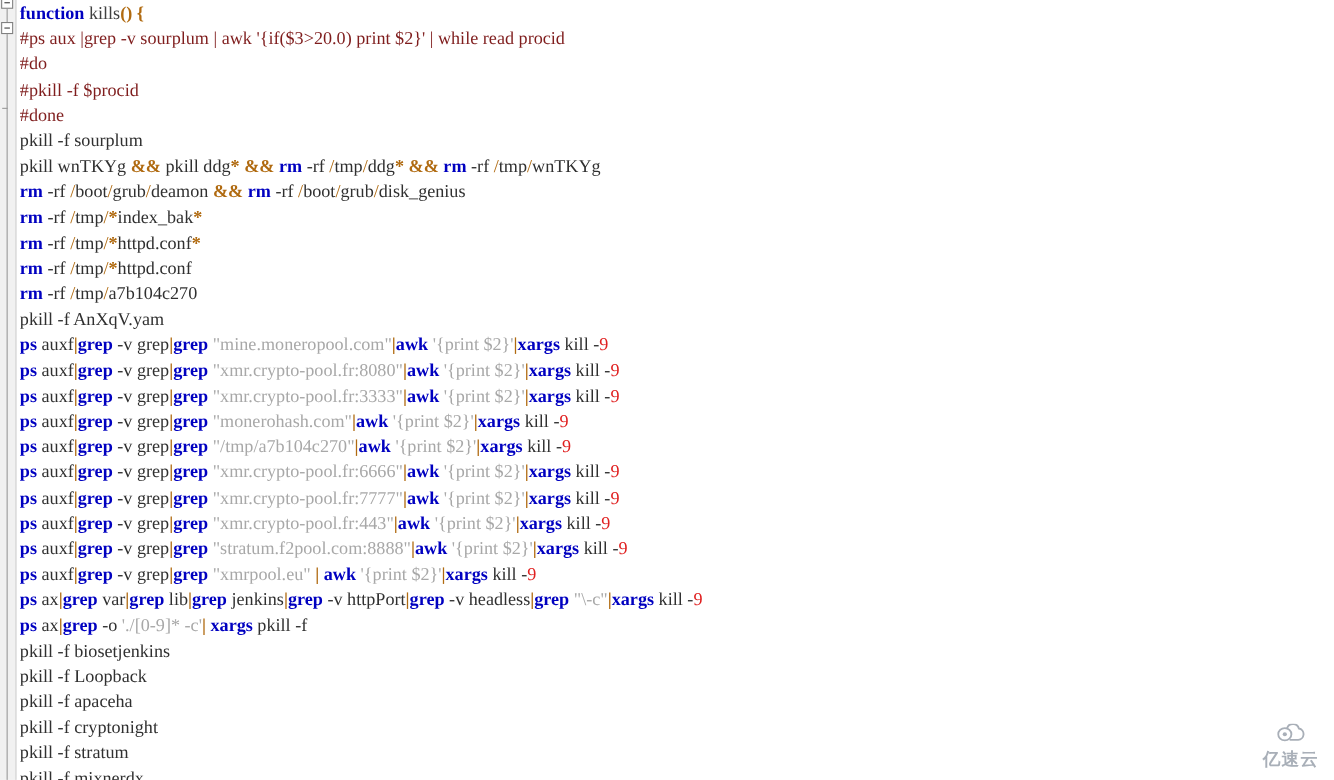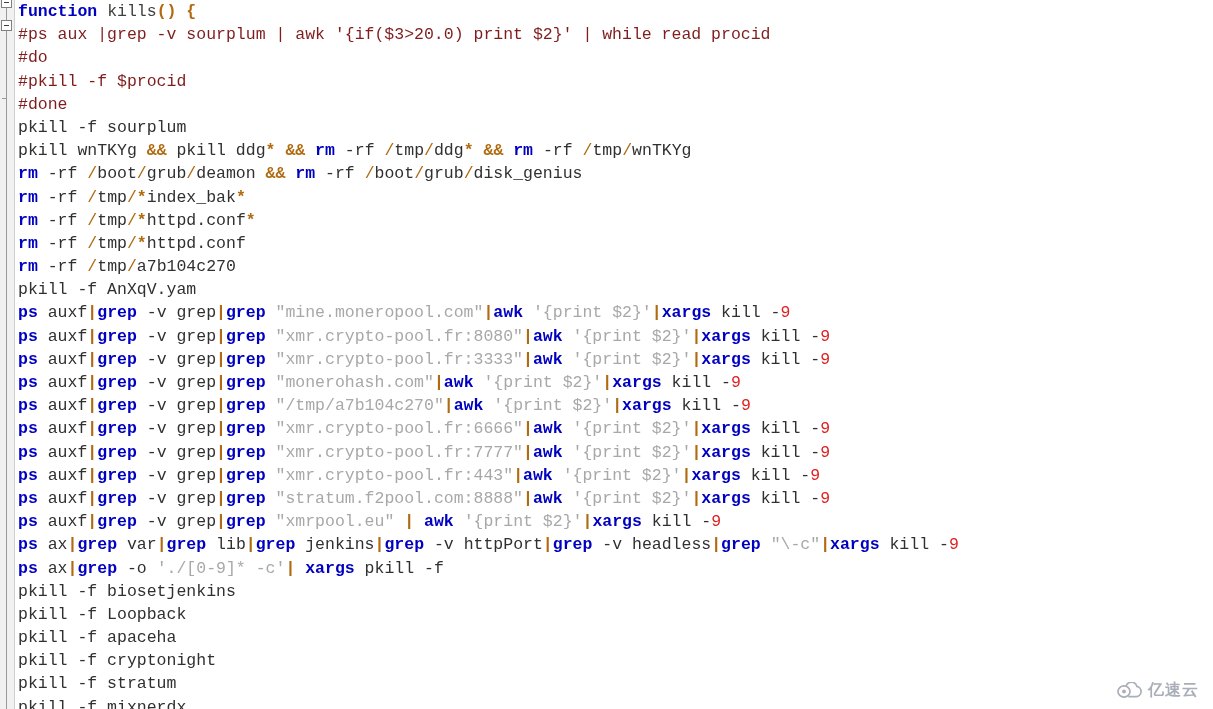--- a/index.html
+++ b/index.html
@@ -39,37 +39,38 @@
     position:absolute;left:2px;width:5px;height:1px;background:#9a9a9a;
   }
   #code{
     position:absolute;left:14px;top:0;
     width:1199px;
     font-size:16.5px;
     line-height:23.2px;
     white-space:pre;
     letter-spacing:0px;
   }
-  .ln{height:23.2px;padding-left:4px;}
+  .ln{height:23.2px;padding-left:4px;font-family:Liberation Serif, serif;}
   
   .t-plain  {color:#303030;}
   .t-kw     {color:#0000c0;font-weight:bold;}
   .t-fn     {color:#0000c0;font-weight:bold;}
   .t-cmt    {color:#7f1d1d;}
   .t-str    {color:#a8a8a8;}
   .t-op     {color:#b06a10;font-weight:bold;}
   .t-path   {color:#b06a10;}
   .t-num    {color:#e02020;}
   .t-word   {color:#404040;}
   
   #watermark{
     position:absolute;right:14px;bottom:8px;
     display:flex;align-items:center;gap:5px;
     opacity:.85;
     user-select:none;
+    flex-direction:column;
   }
   #watermark .wm-text{
     font-family:"DejaVu Sans","Liberation Sans",sans-serif;
     font-size:16px;color:#9aa2ac;letter-spacing:1px;font-weight:bold;
   }
 </style>
 </head>
 <body>
 
 <div id="editor">

